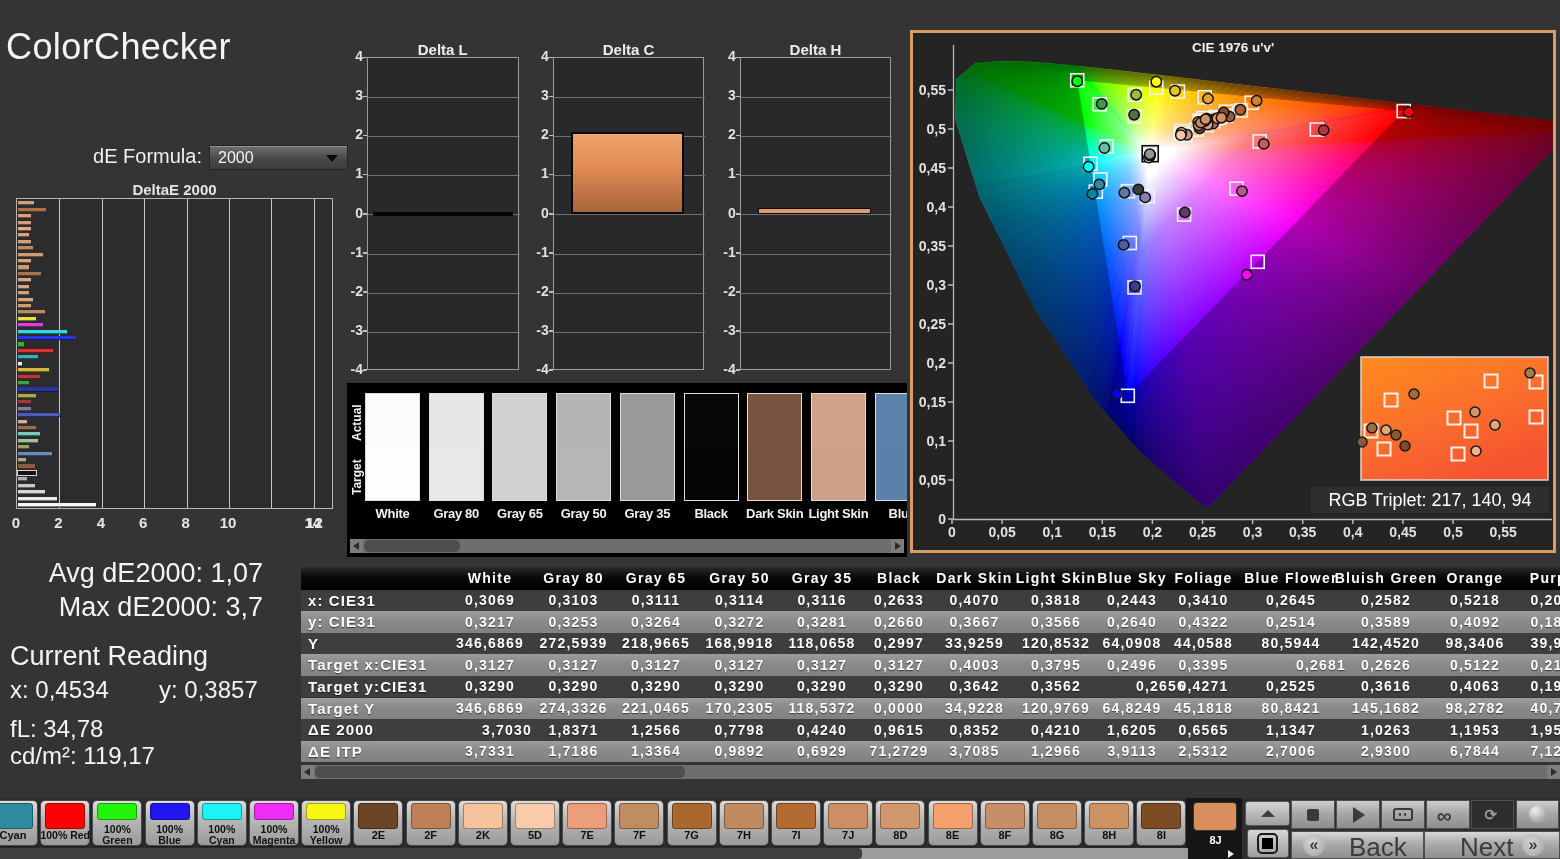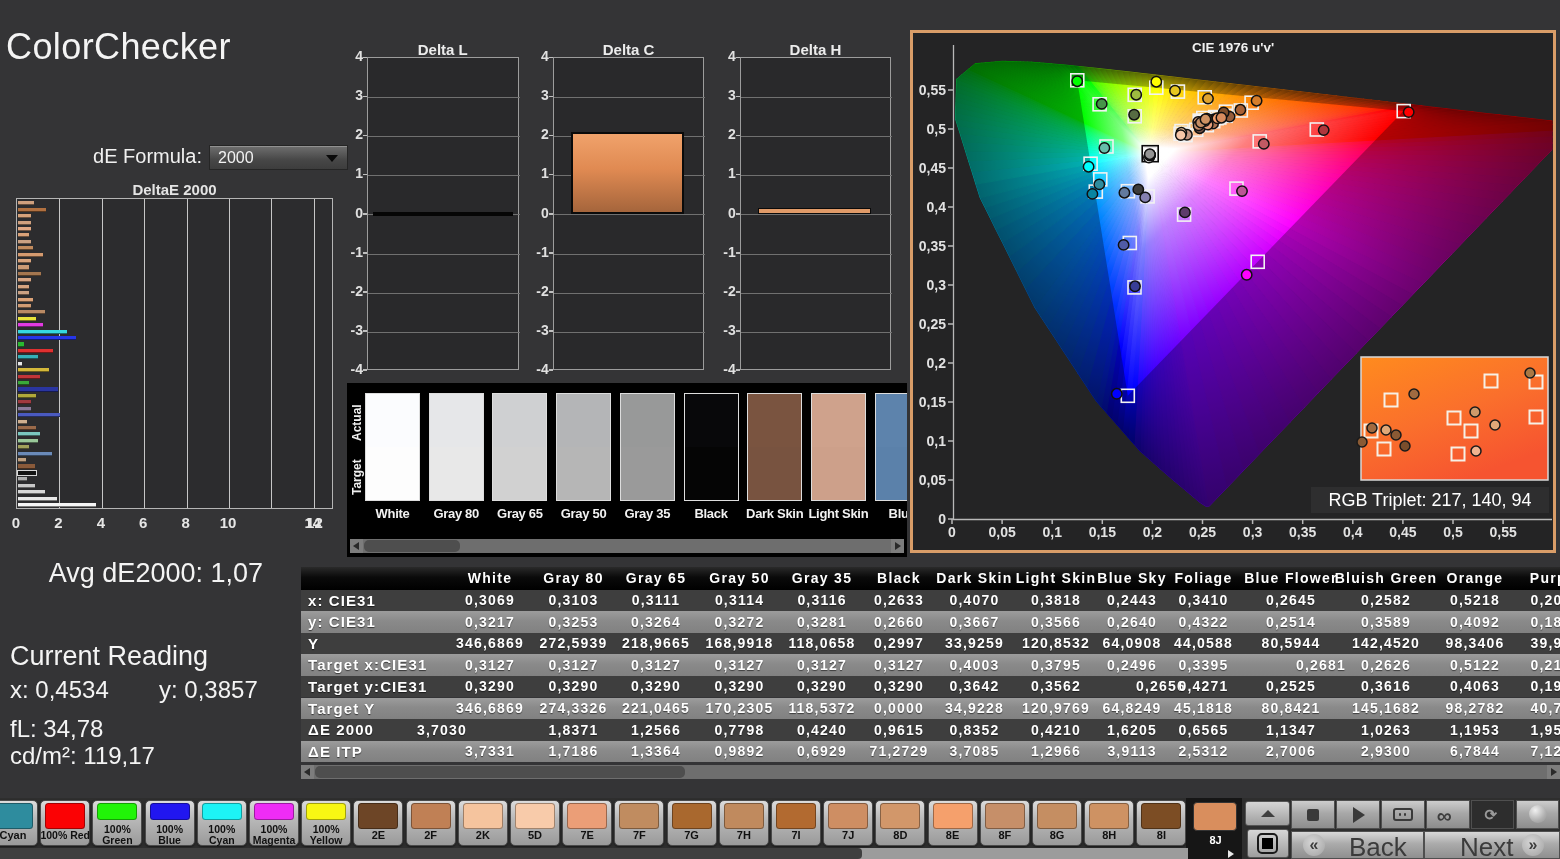--- a/index.html
+++ b/index.html
@@ -1850,20 +1850,21 @@
       <circle cx="1386" cy="430" r="5" fill="#e0a878" stroke="#1a1a1a" stroke-width="1.5"></circle>
       <circle cx="1396" cy="435" r="5" fill="#8a5a34" stroke="#1a1a1a" stroke-width="1.5"></circle>
       <circle cx="1405" cy="446" r="5" fill="#7a4e2c" stroke="#1a1a1a" stroke-width="1.5"></circle>
       <circle cx="1476" cy="451" r="5" fill="#efb490" stroke="#1a1a1a" stroke-width="1.5"></circle>
       <circle cx="1362" cy="442" r="5" fill="#8a5a34" stroke="#1a1a1a" stroke-width="1.5"></circle>
       <rect x="1311" y="487" width="238" height="26" fill="#2e2e2f"></rect>
       <text x="1430" y="506" text-anchor="middle" font-size="18" fill="#ffffff">RGB Triplet: 217, 140, 94</text>
 </svg>
 
 <div class="abs" style="left:0;top:558px;width:263px;text-align:right;font-size:27px;color:#f4f4f4;">Avg dE2000: 1,07</div>
+<div class="abs" style="left:0;top:592px;width:263px;text-align:right;font-size:27px;color:#f4f4f4;">Max dE2000: 3,7</div>
 <div class="abs" style="left:10px;top:641px;font-size:27px;color:#f4f4f4;">Current Reading</div>
 <div class="abs" style="left:10px;top:676px;font-size:24px;color:#f4f4f4;">x: 0,4534</div>
 <div class="abs" style="left:159px;top:676px;font-size:24px;color:#f4f4f4;">y: 0,3857</div>
 <div class="abs" style="left:10px;top:715px;font-size:24px;color:#f4f4f4;">fL: 34,78</div>
 <div class="abs" style="left:10px;top:742px;font-size:24px;color:#f4f4f4;">cd/m²: 119,17</div>
 
 <div class="abs" style="left:301px;top:567px;width:1259px;height:212px;overflow:hidden;">
       <div class="abs" style="left:0;top:0;width:1259px;height:22.5px;background:linear-gradient(#2a2a2a,#0a0a0a 45%,#000);"></div>
       <div class="abs" style="left:134.0px;top:3px;width:110px;text-align:center;font-size:14px;font-weight:700;letter-spacing:1.3px;color:#fff;">White</div>
       <div class="abs" style="left:217.5px;top:3px;width:110px;text-align:center;font-size:14px;font-weight:700;letter-spacing:1.3px;color:#fff;">Gray 80</div>
@@ -1970,21 +1971,21 @@
       <div class="abs" style="left:618.5px;top:133.0px;width:110px;text-align:center;font-size:14px;font-weight:700;letter-spacing:1.2px;color:#fff;text-shadow:0 1px 1px rgba(0,0,0,0.55);">34,9228</div>
       <div class="abs" style="left:700.0px;top:133.0px;width:110px;text-align:center;font-size:14px;font-weight:700;letter-spacing:1.2px;color:#fff;text-shadow:0 1px 1px rgba(0,0,0,0.55);">120,9769</div>
       <div class="abs" style="left:776.0px;top:133.0px;width:110px;text-align:center;font-size:14px;font-weight:700;letter-spacing:1.2px;color:#fff;text-shadow:0 1px 1px rgba(0,0,0,0.55);">64,8249</div>
       <div class="abs" style="left:847.5px;top:133.0px;width:110px;text-align:center;font-size:14px;font-weight:700;letter-spacing:1.2px;color:#fff;text-shadow:0 1px 1px rgba(0,0,0,0.55);">45,1818</div>
       <div class="abs" style="left:935.0px;top:133.0px;width:110px;text-align:center;font-size:14px;font-weight:700;letter-spacing:1.2px;color:#fff;text-shadow:0 1px 1px rgba(0,0,0,0.55);">80,8421</div>
       <div class="abs" style="left:1030.0px;top:133.0px;width:110px;text-align:center;font-size:14px;font-weight:700;letter-spacing:1.2px;color:#fff;text-shadow:0 1px 1px rgba(0,0,0,0.55);">145,1682</div>
       <div class="abs" style="left:1119.0px;top:133.0px;width:110px;text-align:center;font-size:14px;font-weight:700;letter-spacing:1.2px;color:#fff;text-shadow:0 1px 1px rgba(0,0,0,0.55);">98,2782</div>
       <div class="abs" style="left:1195.0px;top:133.0px;width:110px;text-align:center;font-size:14px;font-weight:700;letter-spacing:1.2px;color:#fff;text-shadow:0 1px 1px rgba(0,0,0,0.55);">40,74</div>
       <div class="abs" style="left:0;top:152.1px;width:1259px;height:21.6px;background:#3e3e3e;"></div>
       <div class="abs" style="left:7px;top:154.1px;font-size:15px;font-weight:700;letter-spacing:1.1px;color:#fff;text-shadow:0 1px 1px rgba(0,0,0,0.6);">ΔE 2000</div>
-      <div class="abs" style="left:116px;top:154.6px;width:110px;text-align:left;font-size:14px;font-weight:700;letter-spacing:1.2px;color:#fff;text-shadow:0 1px 1px rgba(0,0,0,0.55);">3,7030</div>
+      <div class="abs" style="left:151px;top:154.6px;width:110px;text-align:center;font-size:14px;font-weight:700;letter-spacing:1.2px;color:#fff;text-shadow:0 1px 1px rgba(0,0,0,0.55);">3,7030</div>
       <div class="abs" style="left:217.5px;top:154.6px;width:110px;text-align:center;font-size:14px;font-weight:700;letter-spacing:1.2px;color:#fff;text-shadow:0 1px 1px rgba(0,0,0,0.55);">1,8371</div>
       <div class="abs" style="left:300.0px;top:154.6px;width:110px;text-align:center;font-size:14px;font-weight:700;letter-spacing:1.2px;color:#fff;text-shadow:0 1px 1px rgba(0,0,0,0.55);">1,2566</div>
       <div class="abs" style="left:383.5px;top:154.6px;width:110px;text-align:center;font-size:14px;font-weight:700;letter-spacing:1.2px;color:#fff;text-shadow:0 1px 1px rgba(0,0,0,0.55);">0,7798</div>
       <div class="abs" style="left:466.0px;top:154.6px;width:110px;text-align:center;font-size:14px;font-weight:700;letter-spacing:1.2px;color:#fff;text-shadow:0 1px 1px rgba(0,0,0,0.55);">0,4240</div>
       <div class="abs" style="left:543.0px;top:154.6px;width:110px;text-align:center;font-size:14px;font-weight:700;letter-spacing:1.2px;color:#fff;text-shadow:0 1px 1px rgba(0,0,0,0.55);">0,9615</div>
       <div class="abs" style="left:618.5px;top:154.6px;width:110px;text-align:center;font-size:14px;font-weight:700;letter-spacing:1.2px;color:#fff;text-shadow:0 1px 1px rgba(0,0,0,0.55);">0,8352</div>
       <div class="abs" style="left:700.0px;top:154.6px;width:110px;text-align:center;font-size:14px;font-weight:700;letter-spacing:1.2px;color:#fff;text-shadow:0 1px 1px rgba(0,0,0,0.55);">0,4210</div>
       <div class="abs" style="left:776.0px;top:154.6px;width:110px;text-align:center;font-size:14px;font-weight:700;letter-spacing:1.2px;color:#fff;text-shadow:0 1px 1px rgba(0,0,0,0.55);">1,6205</div>
       <div class="abs" style="left:847.5px;top:154.6px;width:110px;text-align:center;font-size:14px;font-weight:700;letter-spacing:1.2px;color:#fff;text-shadow:0 1px 1px rgba(0,0,0,0.55);">0,6565</div>
       <div class="abs" style="left:935.0px;top:154.6px;width:110px;text-align:center;font-size:14px;font-weight:700;letter-spacing:1.2px;color:#fff;text-shadow:0 1px 1px rgba(0,0,0,0.55);">1,1347</div>

